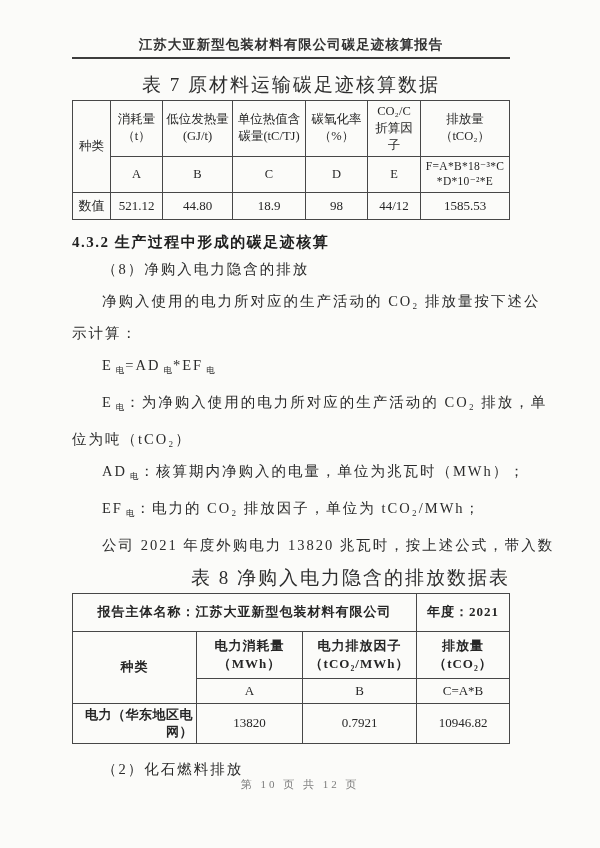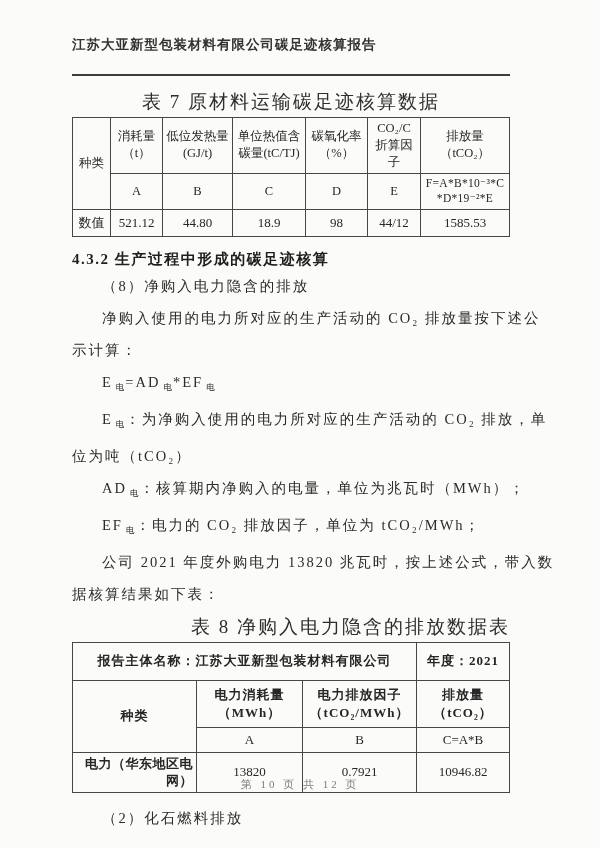--- a/index.html
+++ b/index.html
@@ -6,22 +6,22 @@
   html,body { width:600px; }
   body { background:#e9e9e7; font-family:"Liberation Serif","DejaVu Serif",serif; }
   .page {
     position:relative; width:600px; height:848px; overflow:hidden;
     background:#fbfbf9; color:#2b2b2b;
   }
   .content { padding:36px 90px 0 72px; }
 
   
   .doc-header {
-    display:flex; justify-content:flex-start; align-items:flex-end;
-    border-bottom:2px solid #3d3d3d; padding-bottom:20px;
+    display:flex; justify-content:center; align-items:flex-end;
+    border-bottom:2px solid #3d3d3d; padding-bottom:3px;
     font-weight:bold; font-size:13.5px; letter-spacing:1px; color:#333;font-family:Liberation Mono, monospace;
   }
 
   
   .caption { text-align:center; font-size:19px; letter-spacing:2px; margin-top:13px; color:#2e2e2e; }
   .caption8 { margin-top:4px;text-align:right; }
 
   
   table { width:100%; border-collapse:collapse; table-layout:fixed; margin-top:2px; }
   td {
@@ -86,21 +86,21 @@
           <td>碳氧化率 （%）</td>
           <td>CO₂/C 折算因子</td>
           <td>排放量 （tCO₂）</td>
         </tr>
         <tr class="r2">
           <td>A</td>
           <td>B</td>
           <td>C</td>
           <td>D</td>
           <td>E</td>
-          <td class="formula-cell">F=A*B*10⁻³*C*D*19⁻²*E</td>
+          <td class="formula-cell">F=A*B*18⁻³*C*D*10⁻²*E</td>
         </tr>
         <tr class="r3">
           <td>数值</td>
           <td>521.12</td>
           <td>44.80</td>
           <td>18.9</td>
           <td>98</td>
           <td>44/12</td>
           <td>1585.53</td>
         </tr>
@@ -125,21 +125,20 @@
 
     <div class="bline indent">
       <span>AD</span><span class="sub">电</span><span>：核算期内净购入的电量，单位为兆瓦时（MWh）；</span>
     </div>
 
     <div class="bline indent">
       <span>EF</span><span class="sub">电</span><span>：电力的 CO₂ 排放因子，单位为 tCO₂/MWh；</span>
     </div>
 
     <div class="bline indent">公司 2021 年度外购电力 13820 兆瓦时，按上述公式，带入数</div>
-    <div class="bline">据核算结果如下表：</div>
 
     <div class="caption caption8">表 8  净购入电力隐含的排放数据表</div>
 
     <table class="t8">
       <colgroup>
         <col style="width:124px">
           <col style="width:106px">
           <col style="width:114px">
           <col>
       </colgroup>

